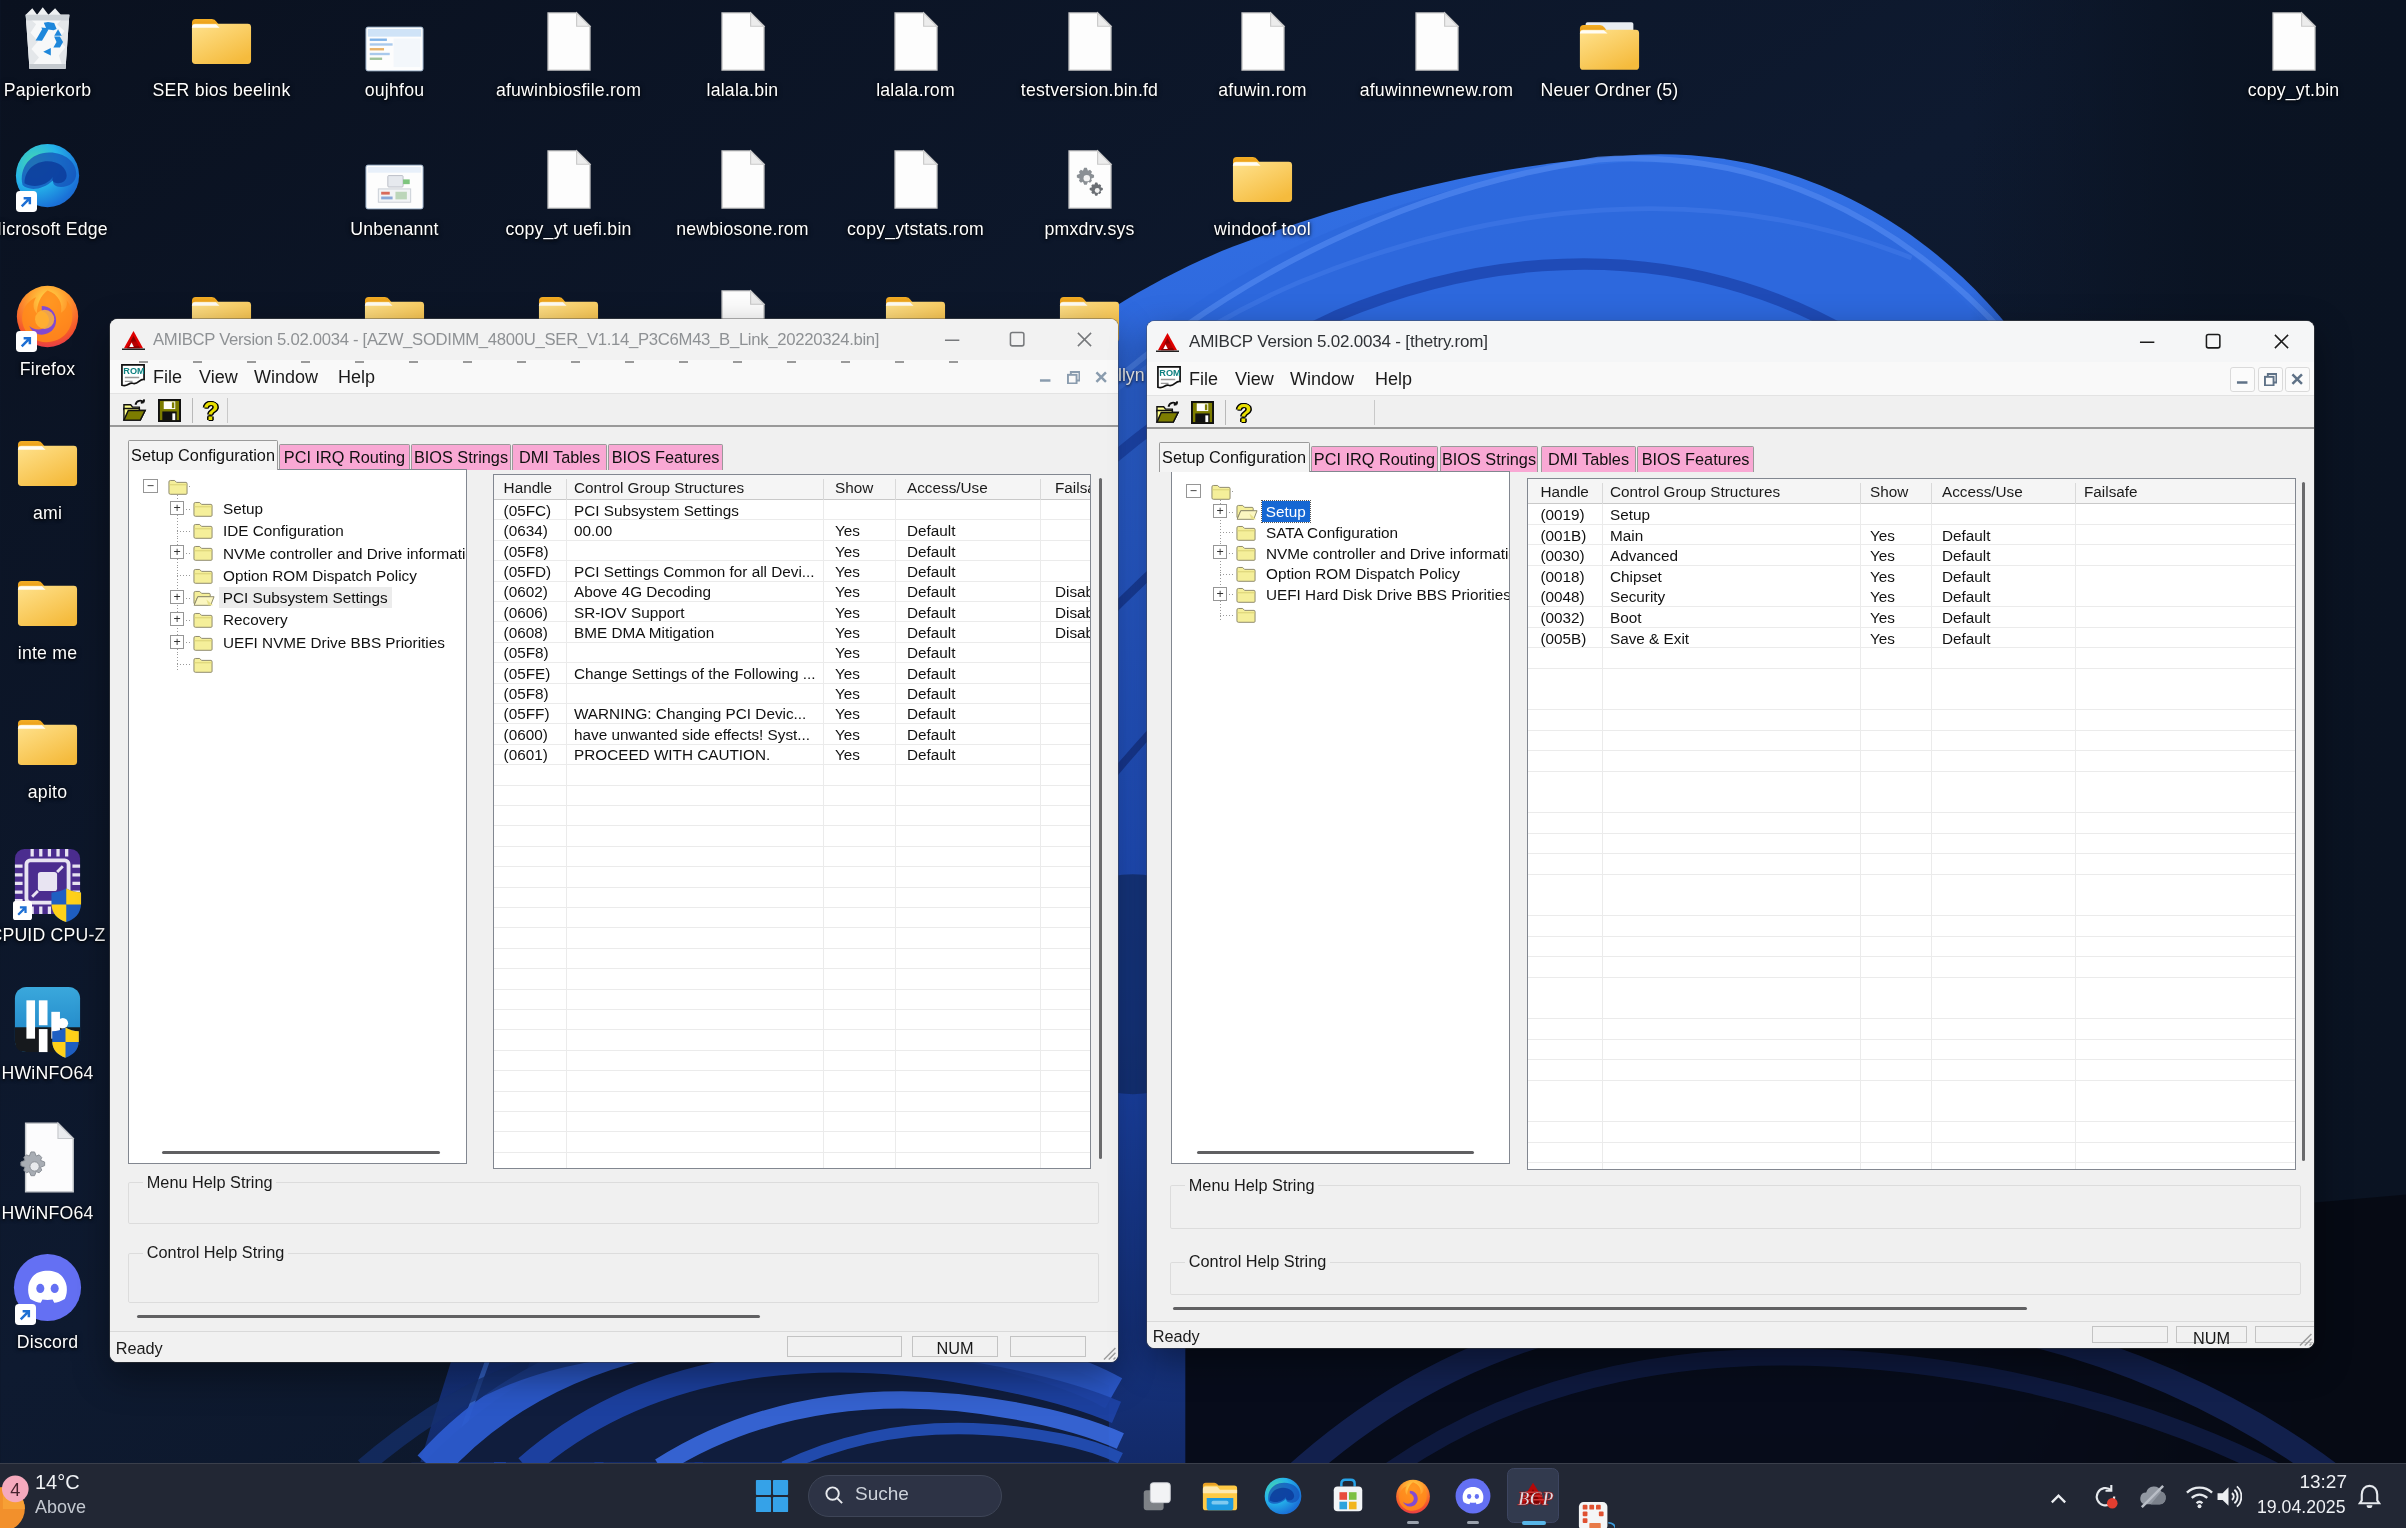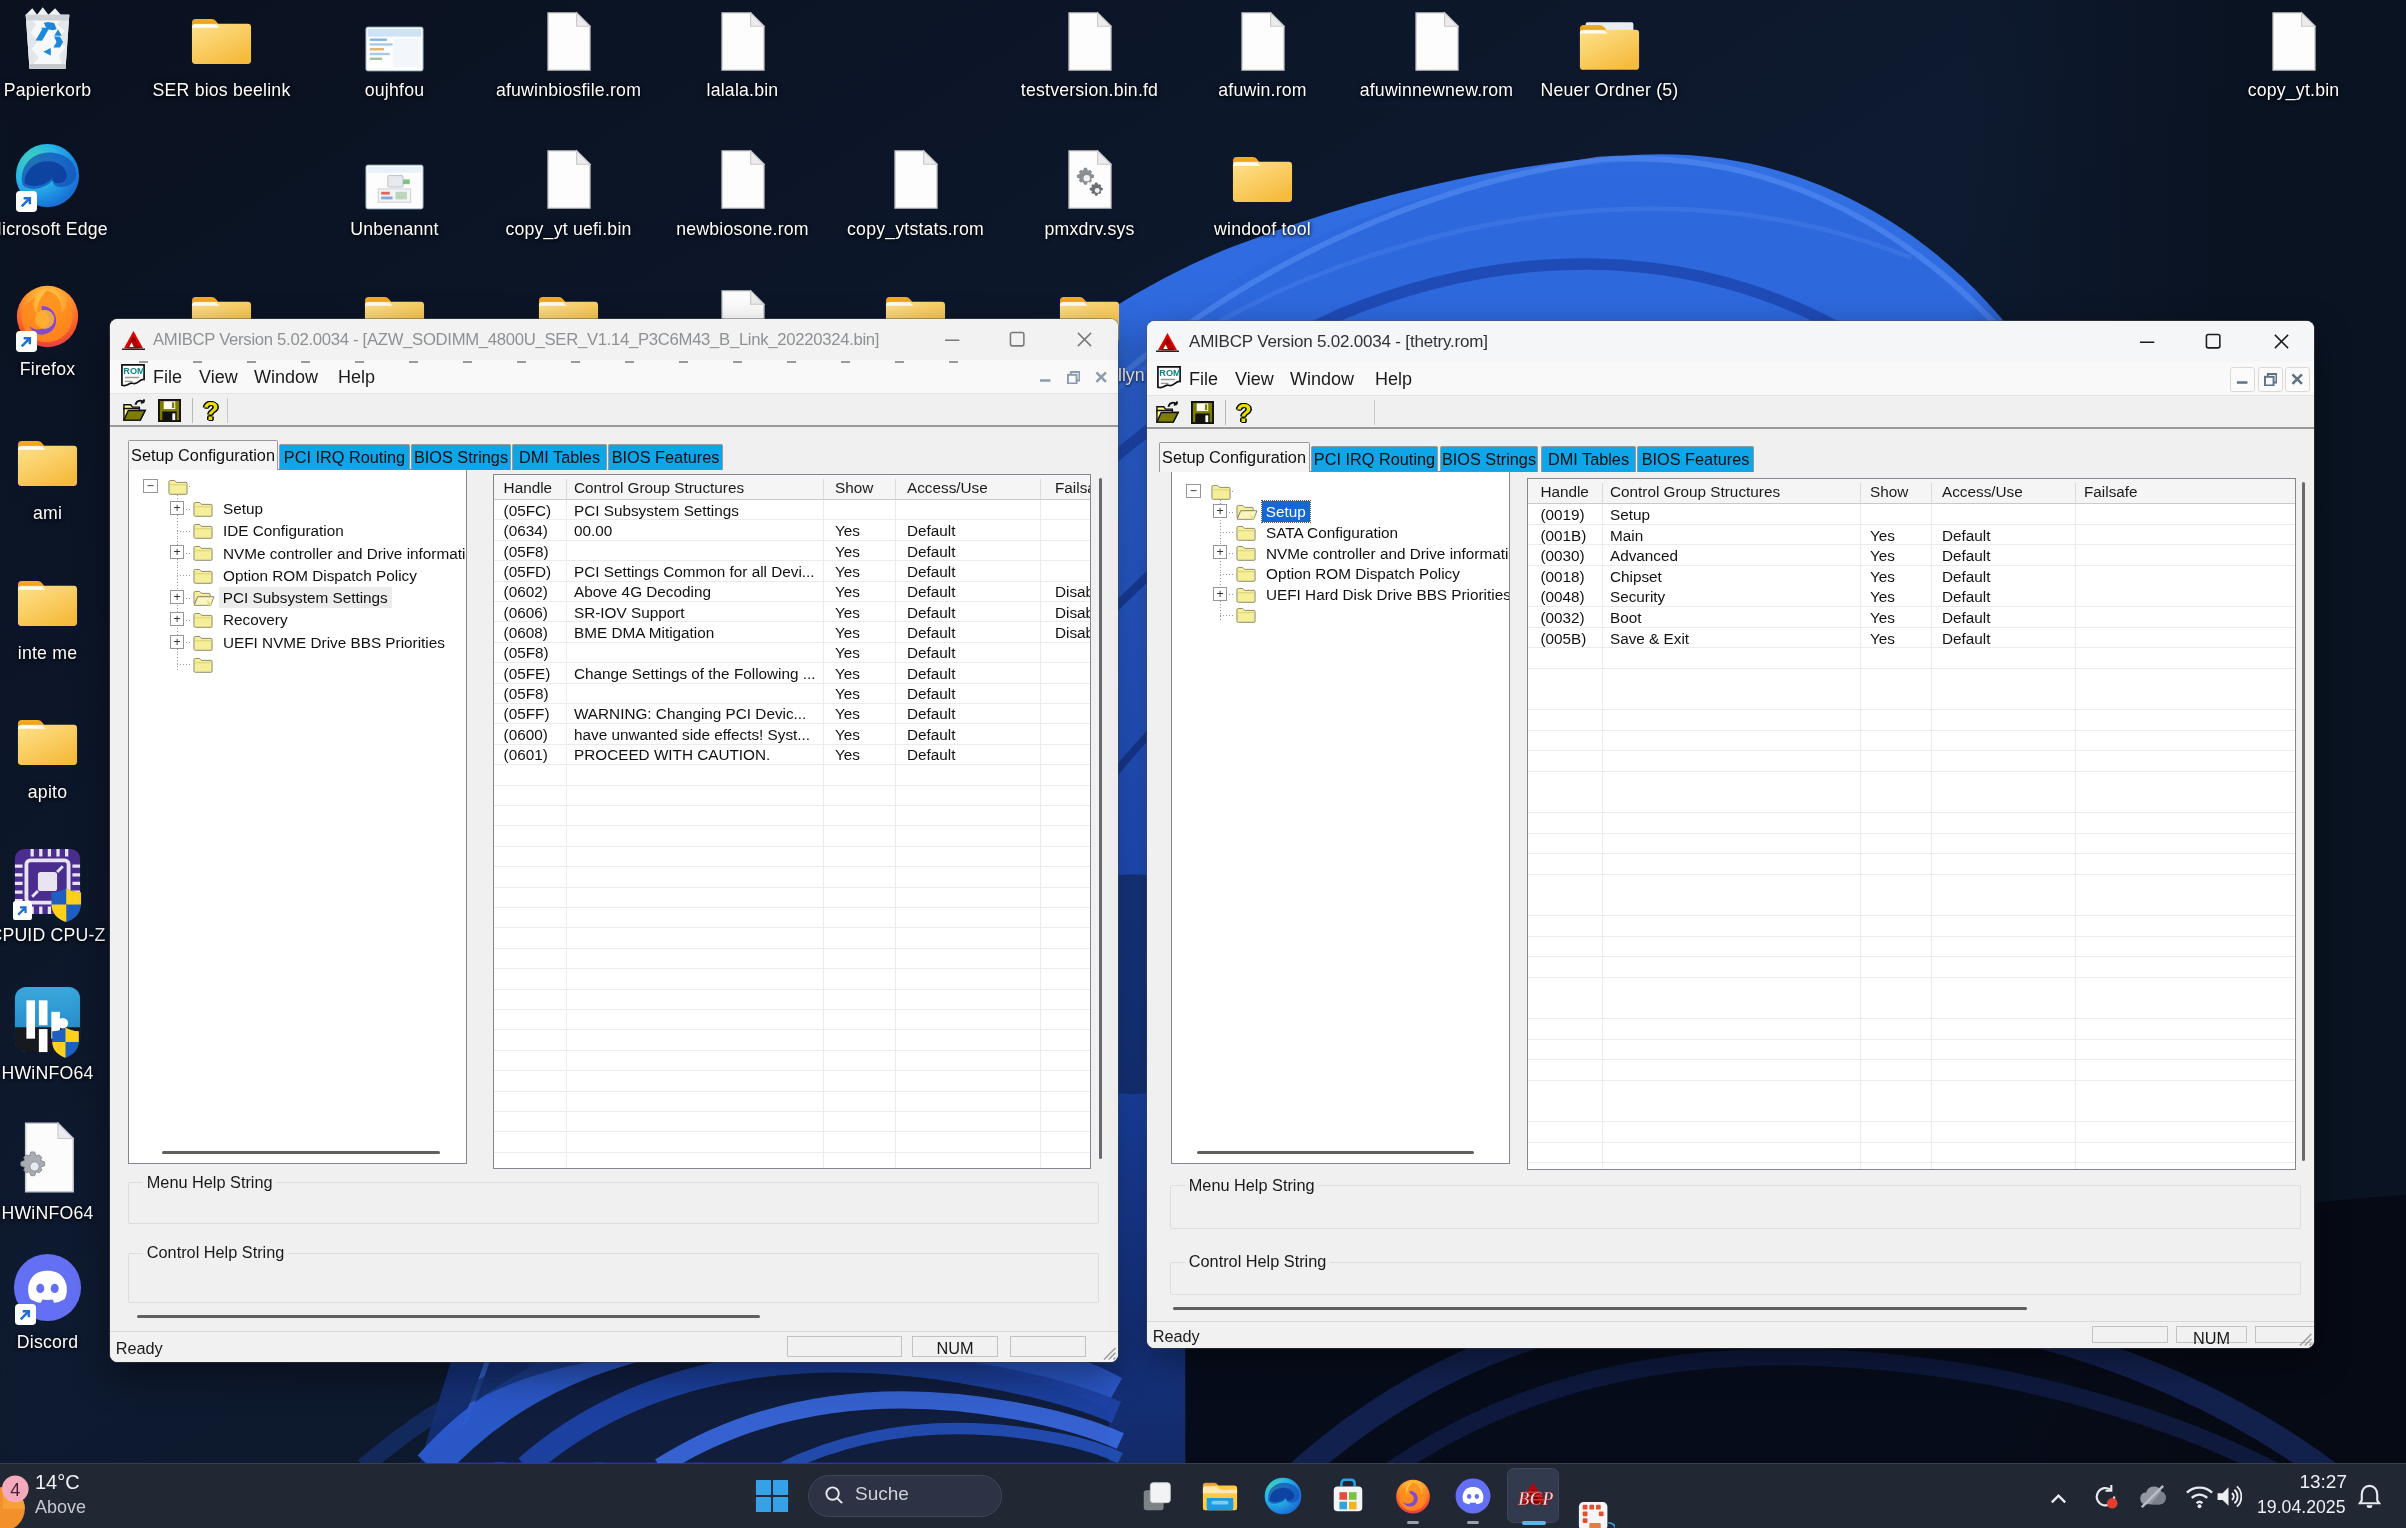--- a/index.html
+++ b/index.html
@@ -7,21 +7,21 @@
 #wall{position:absolute;left:0;top:0}
 .dicon{position:absolute;width:163px;text-align:center;color:#fff;font-size:17.7px;z-index:2}
 .dicon .ic{height:67px;display:flex;align-items:flex-end;justify-content:center}
 .dicon .lb{margin-top:7.6px;line-height:23px;text-shadow:0 1px 2.9px rgba(0,0,0,.95),0 0 5.7px rgba(0,0,0,.6);letter-spacing:0.2px}
 .win{position:absolute;background:#f0f0f0;border-radius:7.6px;box-shadow:0 13.4px 36px rgba(0,0,0,.4),0 0 0 1px rgba(90,90,90,.45);z-index:5;overflow:hidden}
 .tbar{position:absolute;left:0;top:0;right:0;height:41px;background:#f3f3f3}
 .mbar{position:absolute;left:0;top:41px;right:0;height:34px;background:#f9f9f9;border-bottom:1px solid #e3e3e3}
 .mitem{position:absolute;top:0;height:34px;line-height:34px;font-size:18px;color:#1a1a1a}
 .toolb{position:absolute;left:0;right:0;height:32.5px;background:#f0f0f0}
 .clientline{position:absolute;left:0;right:0;height:1.9px;background:#999}
-.tab{position:absolute;font-size:16.3px;color:#111;text-align:center;background:#0ea5e9;border:1px solid #9a9a9a;border-bottom:none;border-radius:1.9px 1.9px 0 0}
+.tab{position:absolute;font-size:16.3px;color:#111;text-align:center;background:#f9a8d4;border:1px solid #9a9a9a;border-bottom:none;border-radius:1.9px 1.9px 0 0}
 .panel{position:absolute;background:#fff;border:1px solid #828790;overflow:hidden}
 .grpbox{position:absolute;border:1px solid #dcdcdc;border-radius:1.9px}
 .grplbl{position:absolute;font-size:16.3px;color:#1a1a1a;background:#f0f0f0;padding:0 3.8px;line-height:17px}
 .sbar{position:absolute;left:0;right:0;bottom:0;background:#f1f1f1;border-top:1px solid #d9d9d9}
 .sbox{position:absolute;top:3.8px;bottom:4.8px;border:1px solid #c3c3c3;background:#f1f1f1}
 .thumbline{position:absolute;height:2.9px;background:#606062;border-radius:1.9px}
 .treerow{position:absolute;font-size:15.3px;color:#111;white-space:nowrap}
 .pbox{position:absolute;width:14.3px;height:14.3px;border:1px solid #969696;background:#fff;font-size:12.4px;line-height:12.4px;text-align:center;color:#333}
 .trow{position:absolute;font-size:15.3px;color:#111;white-space:nowrap}
 .mdibtn{position:absolute;width:25px;height:25px;border:1px solid #dadada;background:#fbfbfb;border-radius:2.9px;display:flex;align-items:center;justify-content:center}
@@ -128,20 +128,28 @@
       </div>
       <div class="lb">afuwinbiosfile.rom</div>
     </div>
 <div class="dicon" style="left:661px;top:4.8px">
       <div class="ic">
         <svg width="46" height="61" viewBox="0 0 48 64">
           <use href="#sym-doc"></use>
         </svg>
       </div>
       <div class="lb">lalala.bin</div>
+    </div>
+<div class="dicon" style="left:834px;top:4.8px">
+      <div class="ic">
+        <svg width="46" height="61" viewBox="0 0 48 64">
+          <use href="#sym-doc"></use>
+        </svg>
+      </div>
+      <div class="lb">lalala.rom</div>
     </div>
 <div class="dicon" style="left:1008px;top:4.8px">
       <div class="ic">
         <svg width="46" height="61" viewBox="0 0 48 64">
           <use href="#sym-doc"></use>
         </svg>
       </div>
       <div class="lb">testversion.bin.fd</div>
     </div>
 <div class="dicon" style="left:1181px;top:4.8px">

